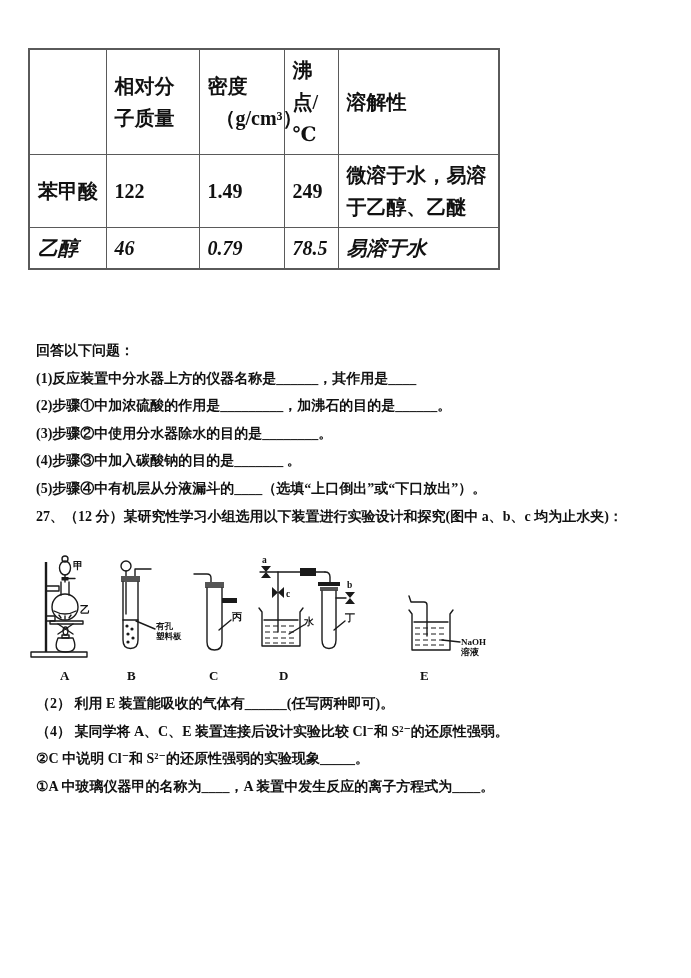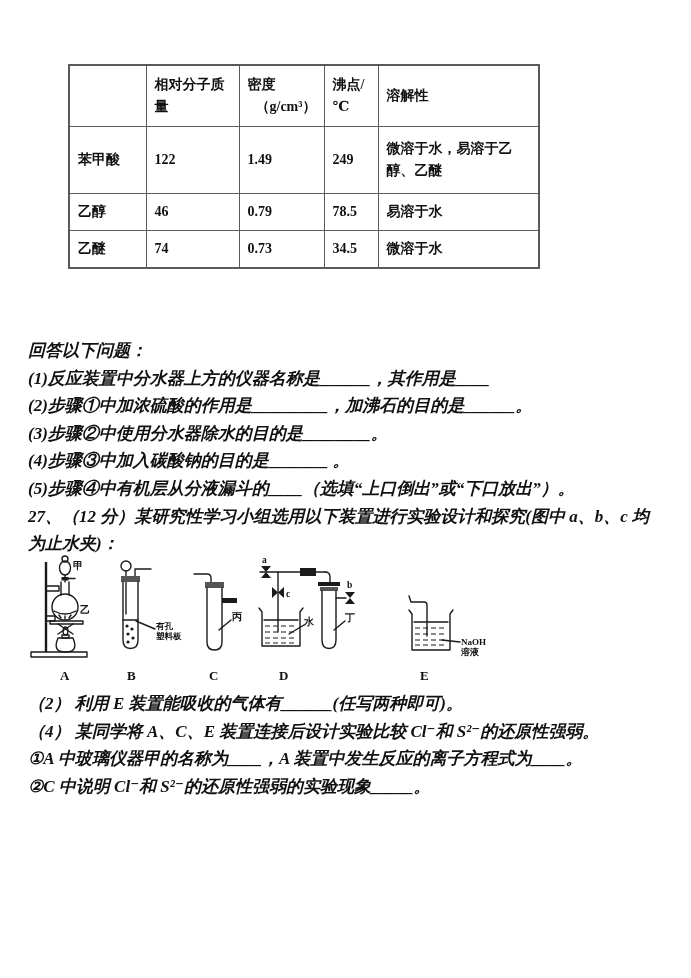--- a/index.html
+++ b/index.html
@@ -5,39 +5,39 @@
   html,body{margin:0;padding:0;}
   body{
     width:691px;height:978px;background:#ffffff;
     font-family:"Liberation Serif","DejaVu Serif",serif;
     color:#111111;
   }
   .page{position:relative;width:691px;height:978px;background:#fff;overflow:hidden;}
 
   
   table.props{
-    position:absolute;left:28px;top:64px;
+    position:absolute;left:28px;top:48px;
     border-collapse:collapse;table-layout:fixed;width:470px;
-    font-size:14px;font-weight:bold;color:#111;margin-left:40px;
+    font-size:20px;font-weight:bold;color:#111;
   }
   table.props td,table.props th{
     border:1px solid #5a5a5a;
     padding:4px 6px 4px 8px;text-align:left;vertical-align:middle;
     font-weight:bold;line-height:1.6;
   }
   table.props{border:2px solid #5a5a5a;}
   tr.hdr   td{height:52px;}
   tr.row-1 td{height:58px;}
   tr.row-2 td{height:52px;}
-  tr.row-3 td{height:28px;}
+  tr.row-3 td{height:28px;font-style:italic;}
   tr.row-4 td{height:28px;}
   .dens2{padding-left:8px;}
 
   
-  .tb{position:absolute;left:28px;width:636px;font-size:17px;font-weight:bold;font-style:italic;}
+  .tb{position:absolute;left:36px;width:636px;font-size:14px;font-weight:bold;}
   .tb p{margin:0;line-height:27.6px;white-space:pre-wrap;}
   .tb p.just{text-align:justify;}
   .tb1{top:337px;}
   .tb2{top:690px;}
 
   
   svg.diagram{position:absolute;left:28px;top:554px;}
   svg.diagram text{font-family:"Liberation Serif","DejaVu Serif",serif;font-weight:bold;fill:#111;}
   .ln{stroke:#1a1a1a;stroke-width:1.4;fill:none;stroke-linecap:round;stroke-linejoin:round;}
   .thick{stroke:#1a1a1a;stroke-width:2.4;fill:none;}
@@ -76,27 +76,20 @@
         <td>249</td>
         <td>微溶于水，易溶于乙醇、乙醚</td>
       </tr>
       <tr class="row-3">
         <td>乙醇</td>
         <td>46</td>
         <td>0.79</td>
         <td>78.5</td>
         <td>易溶于水</td>
       </tr>
-      <tr class="row-4">
-        <td>乙醚</td>
-        <td>74</td>
-        <td>0.73</td>
-        <td>34.5</td>
-        <td>微溶于水</td>
-      </tr>
     </tbody>
   </table>
 
   <div class="tb tb1">
     <p>回答以下问题：</p>
     <p>(1)反应装置中分水器上方的仪器名称是______，其作用是____</p>
     <p>(2)步骤①中加浓硫酸的作用是_________，加沸石的目的是______。</p>
     <p>(3)步骤②中使用分水器除水的目的是________。</p>
     <p>(4)步骤③中加入碳酸钠的目的是_______ 。</p>
     <p>(5)步骤④中有机层从分液漏斗的____（选填“上口倒出”或“下口放出”）。</p>
@@ -214,17 +207,17 @@
       <text x="99" y="126">B</text>
       <text x="181" y="126">C</text>
       <text x="251" y="126">D</text>
       <text x="392" y="126">E</text>
     </g>
   </svg>
 
   <div class="tb tb2">
     <p>（2） 利用 E 装置能吸收的气体有______(任写两种即可)。</p>
     <p>（4） 某同学将 A、C、E 装置连接后设计实验比较 Cl⁻和 S²⁻的还原性强弱。</p>
+    <p>②C 中说明 Cl⁻和 S²⁻的还原性强弱的实验现象_____。</p>
     <p>①A 中玻璃仪器甲的名称为____，A 装置中发生反应的离子方程式为____。</p>
-    <p>②C 中说明 Cl⁻和 S²⁻的还原性强弱的实验现象_____。</p>
   </div>
 
 </div>
 
 </body></html>

